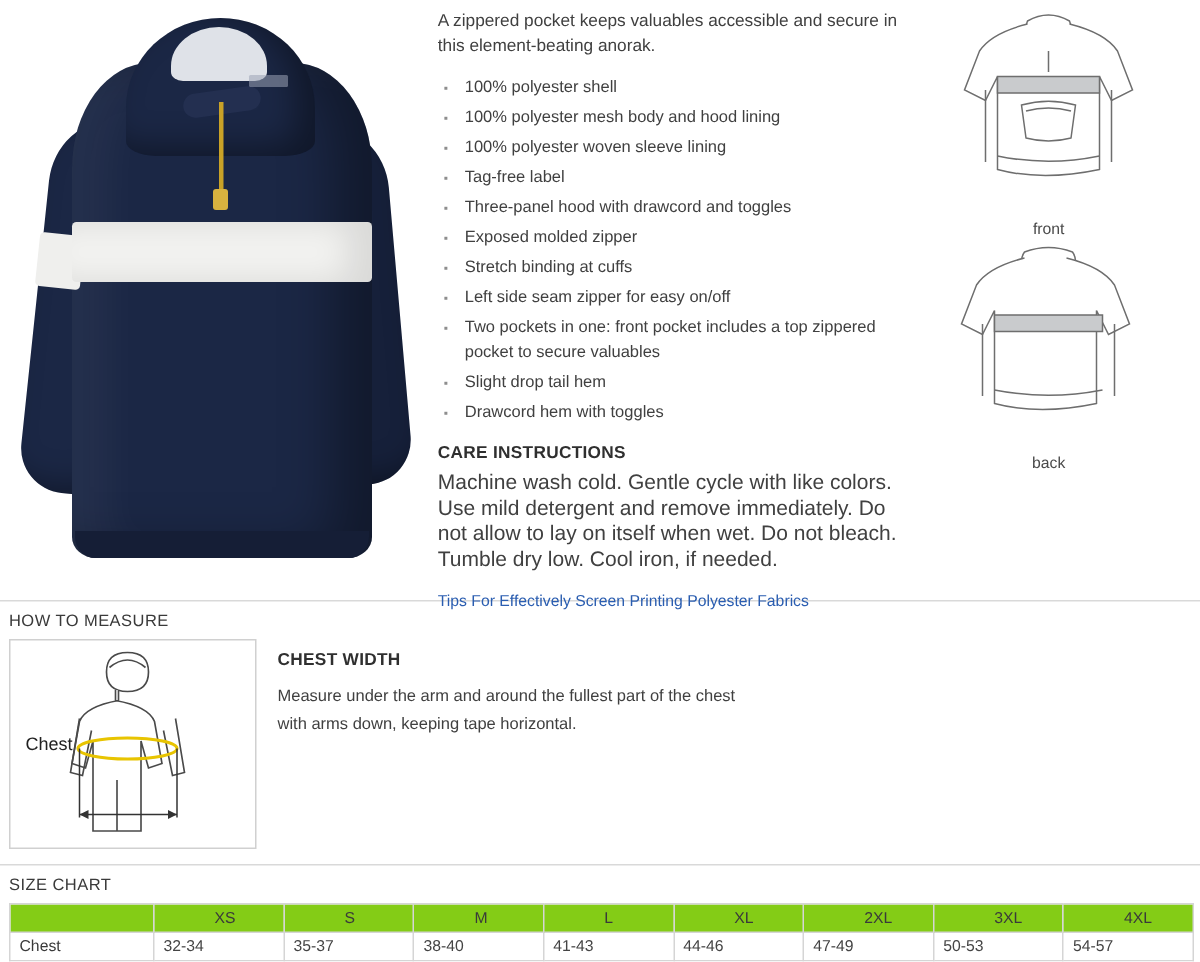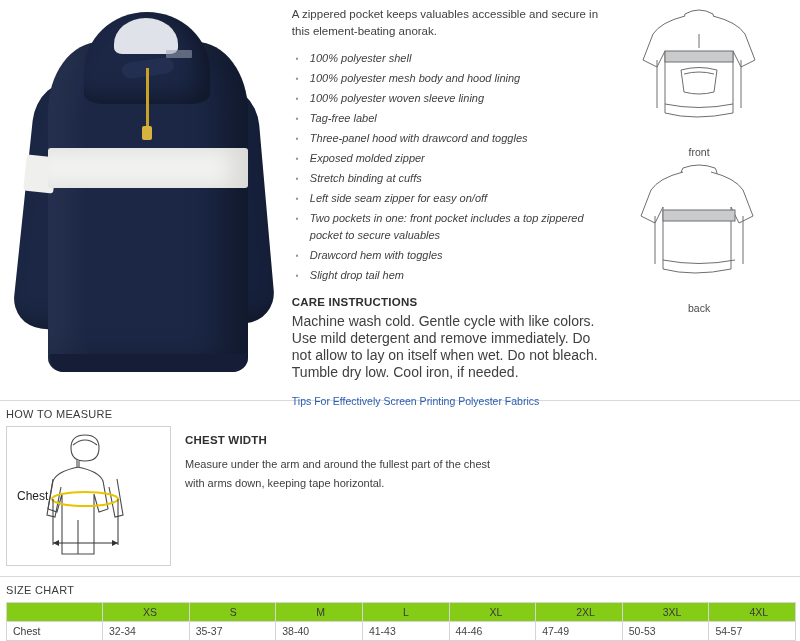--- a/index.html
+++ b/index.html
@@ -85,21 +85,21 @@
   .hem {
     position: absolute; left: 32px; top: 348px; width: 196px; height: 18px;
     background: #151e36; border-radius: 0 0 14px 14px;
   }
 
   
   .intro { font-size: 11.5px; line-height: 17px; color: #404040; margin: 0 0 10px 0; }
   ul.features { margin: 0; padding: 0 0 0 16px; list-style: none; }
   ul.features li {
     position: relative; font-size: 11px; line-height: 17px; color: #404040;
-    padding-left: 2px; margin-bottom: 3px; font-style: italic;
+    padding-left: 2px; margin-bottom: 3px;
   }
   ul.features li:before {
     content: "\25AA"; position: absolute; left: -12px; top: 0;
     color: #8e8e8e; font-size: 8px;
   }
   .care-title {
     font-size: 11.5px; font-weight: bold; color: #2f2f2f;
     margin: 12px 0 5px 0; letter-spacing: .2px;
   }
   .care-text { font-size: 14px; line-height: 17px; color: #404040; margin: 0; }
@@ -183,22 +183,22 @@
       <ul class="features">
         <li>100% polyester shell</li>
         <li>100% polyester mesh body and hood lining</li>
         <li>100% polyester woven sleeve lining</li>
         <li>Tag-free label</li>
         <li>Three-panel hood with drawcord and toggles</li>
         <li>Exposed molded zipper</li>
         <li>Stretch binding at cuffs</li>
         <li>Left side seam zipper for easy on/off</li>
         <li>Two pockets in one: front pocket includes a top zippered pocket to secure valuables</li>
+        <li>Slight drop tail hem</li>
         <li>Drawcord hem with toggles</li>
-        <li>Slight drop tail hem</li>
       </ul>
 
       <div class="care-title">CARE INSTRUCTIONS</div>
       <p class="care-text">Machine wash cold. Gentle cycle with like colors. Use mild detergent and remove immediately. Do not allow to lay on itself when wet. Do not bleach. Tumble dry low. Cool iron, if needed.</p>
 
       <a href="#" class="tips-link">Tips For Effectively Screen Printing Polyester Fabrics</a>
     </div>
 
     <div class="tech-col">
 

